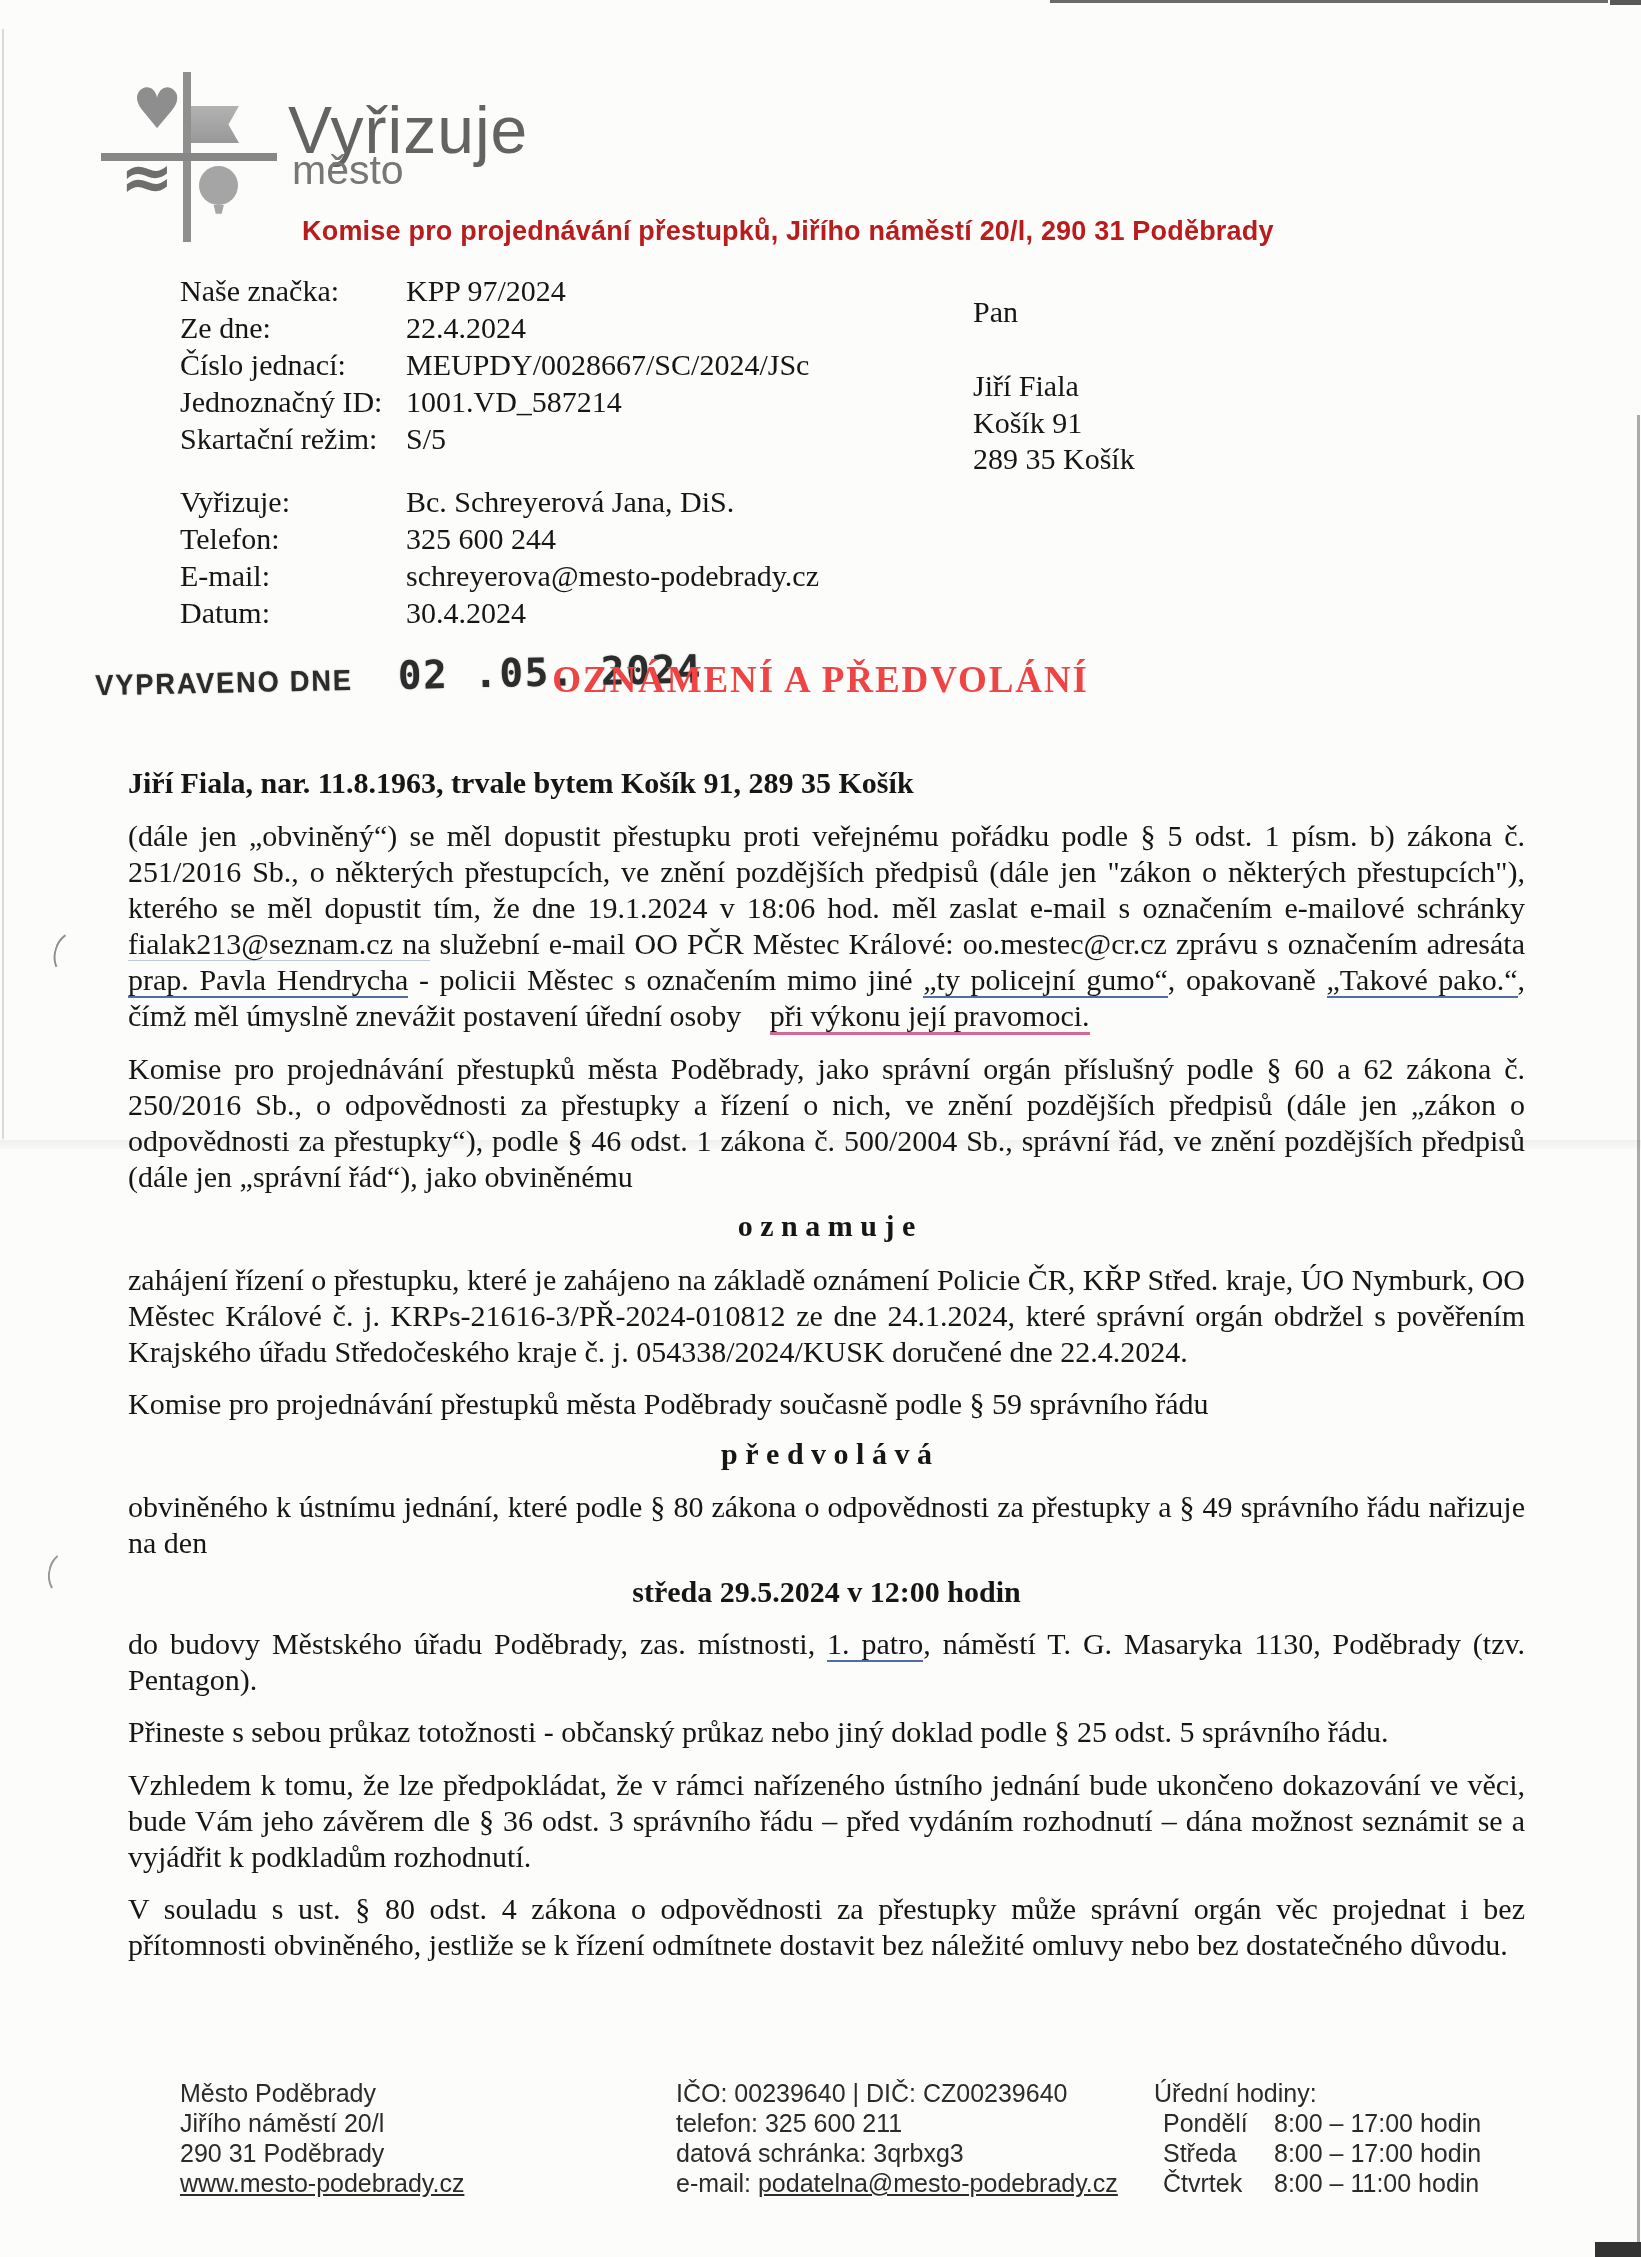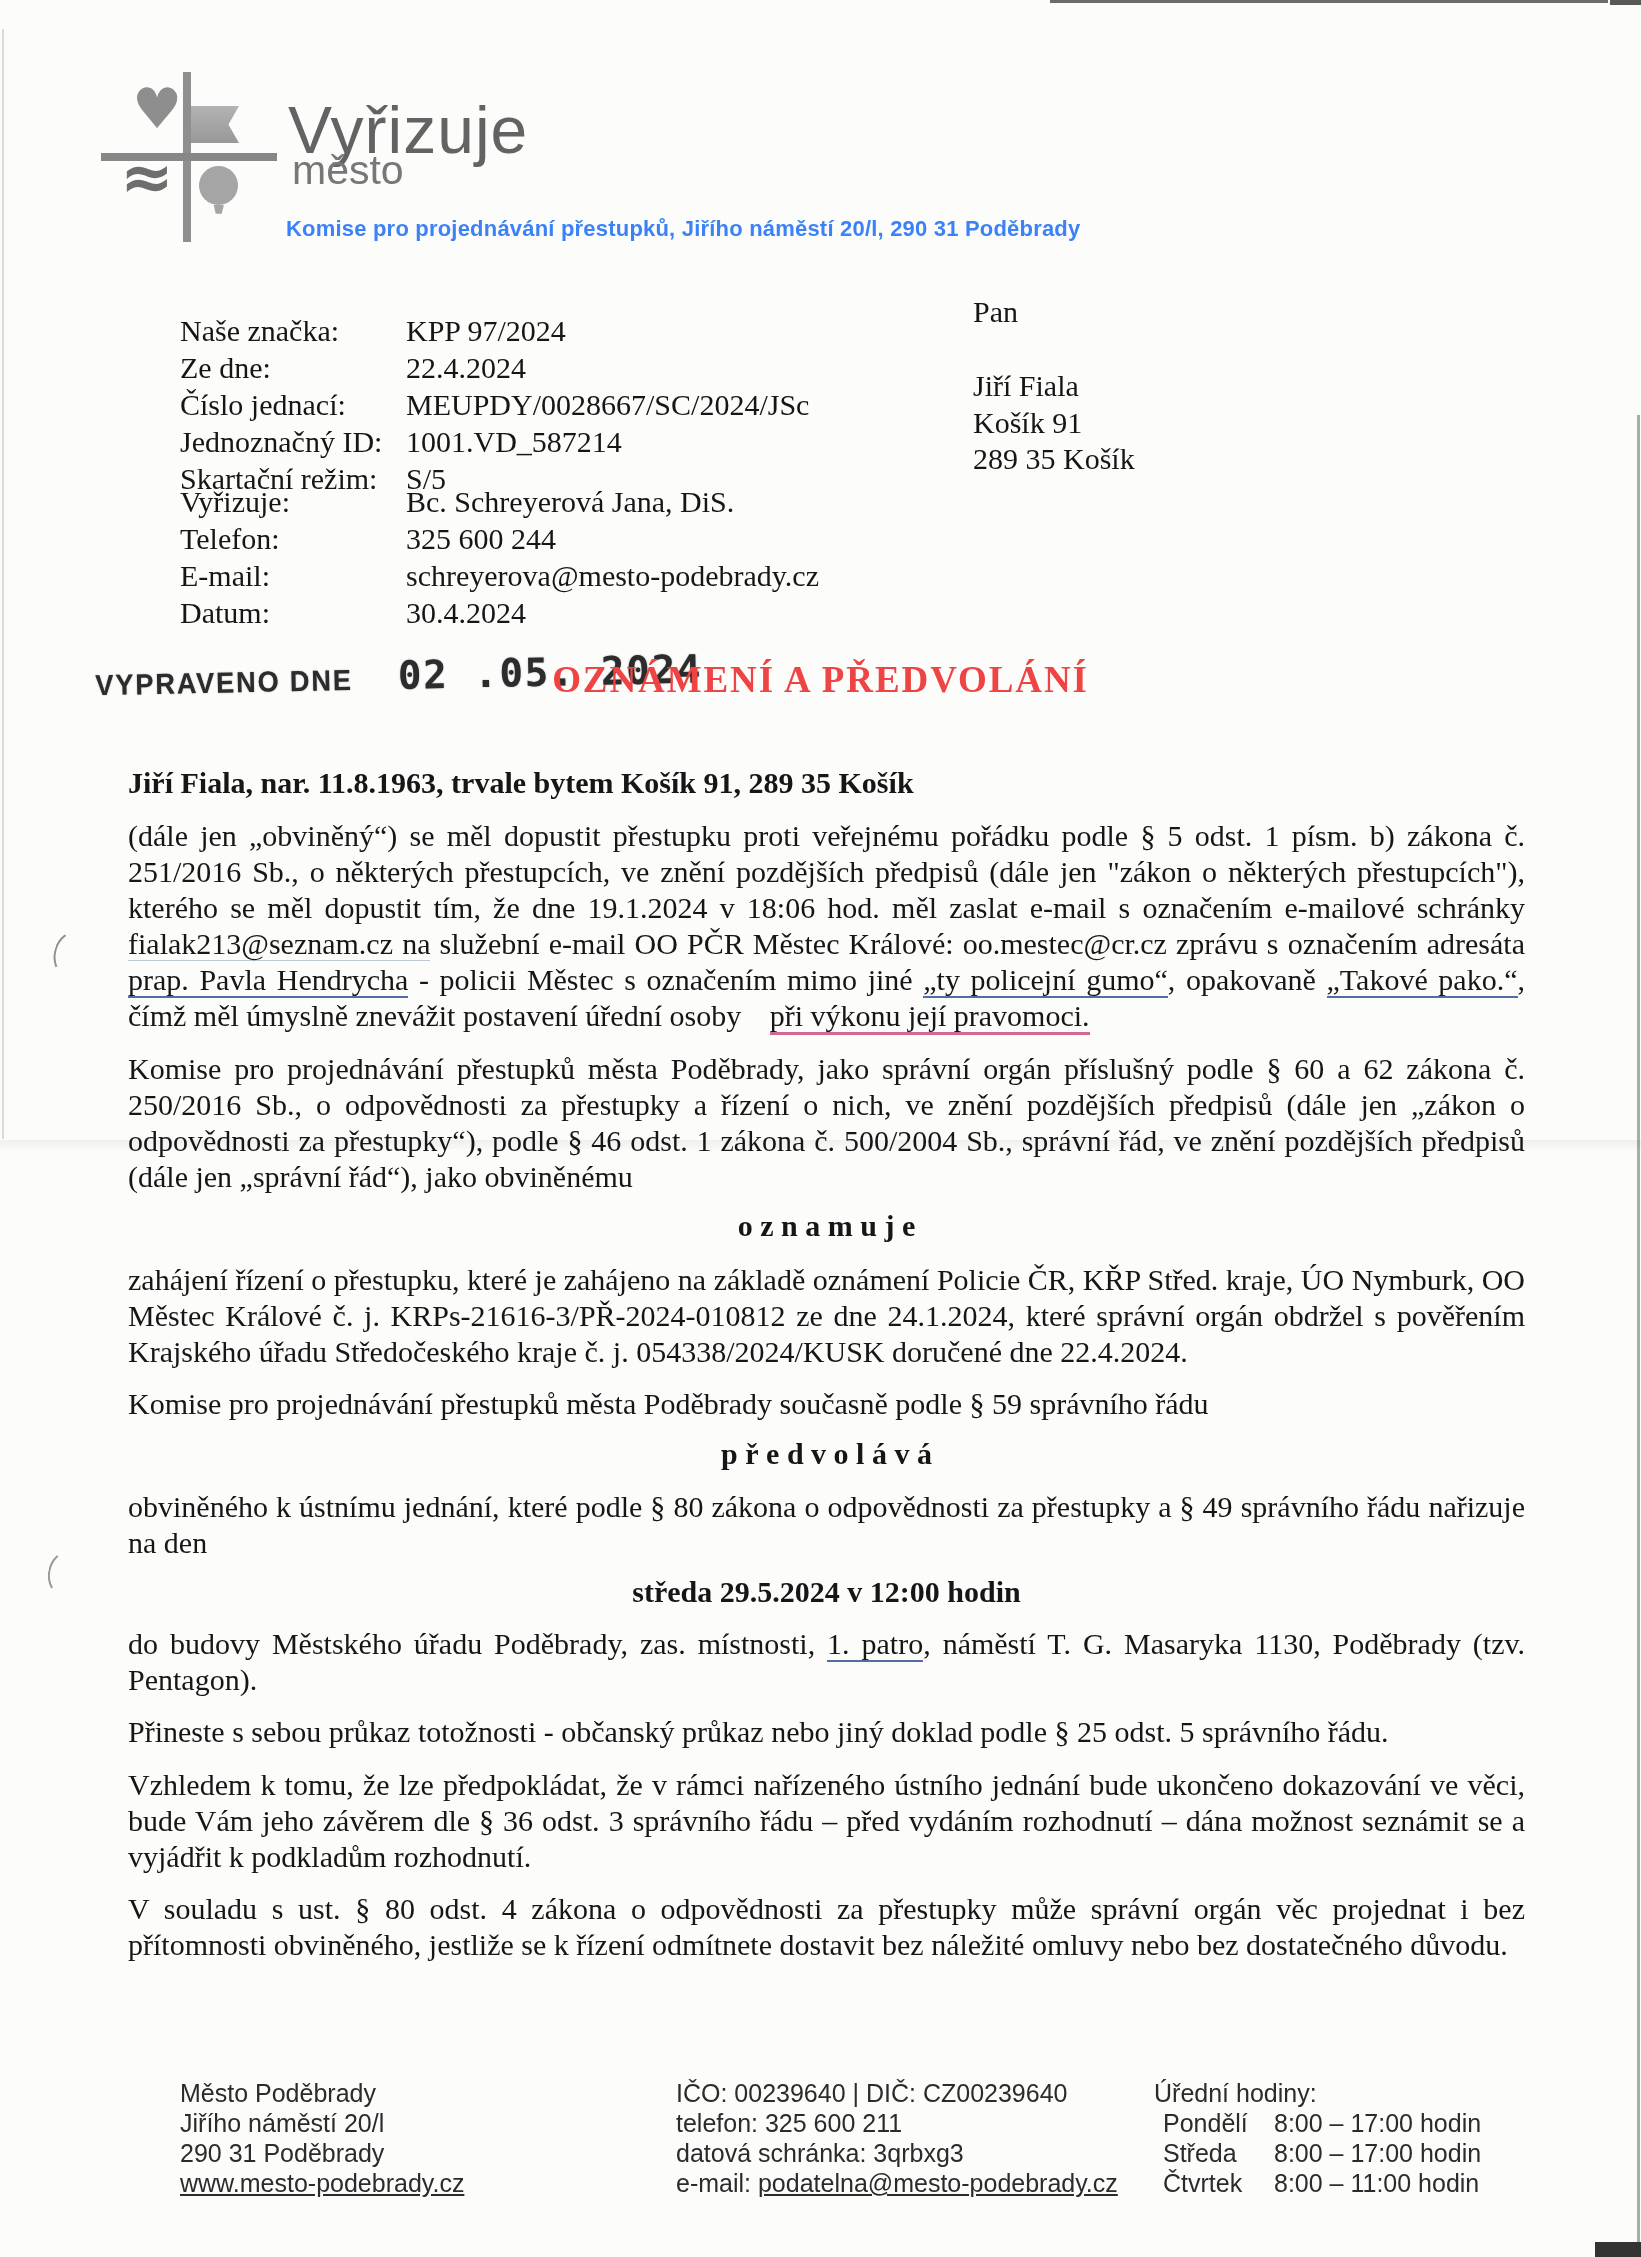--- a/index.html
+++ b/index.html
@@ -23,24 +23,24 @@
   .logo .hbar{position:absolute;left:1.9px;top:89px;width:176px;height:7.7px;background:#878787;}
   .logo .heart{position:absolute;left:33px;top:17.4px;font-size:56px;color:#8e8e8e;font-family:"DejaVu Sans",sans-serif;line-height:1;}
   .logo .flag{position:absolute;left:92px;top:42px;width:48px;height:37px;background:linear-gradient(#b3b3b3,#989898);clip-path:polygon(0 0,100% 0,78% 50%,100% 100%,0 100%);}
   .logo .waves{position:absolute;left:21px;top:81px;font-size:64px;font-weight:bold;color:#6e6e6e;font-family:"DejaVu Sans",sans-serif;line-height:1;}
   .logo .balloon{position:absolute;left:100px;top:102px;width:39px;height:39px;border-radius:50%;background:#a5a5a5;}
   .logo .basket{position:absolute;left:113px;top:141px;width:13.5px;height:8.7px;background:#a5a5a5;clip-path:polygon(12% 0,88% 0,72% 100%,28% 100%);}
 
   
   .brand{position:absolute;left:288px;top:97px;font-family:"Liberation Sans",sans-serif;font-size:66px;color:#636363;letter-spacing:1px;line-height:1;}
   .brand-sub{position:absolute;left:292px;top:150px;font-family:"Liberation Sans",sans-serif;font-size:41px;color:#777;line-height:1;}
-  .dept{position:absolute;left:286px;top:216px;font-family:"Liberation Sans",sans-serif;font-size:22px;font-weight:bold;color:#3b82f6;letter-spacing:0.2px;}
-
-  
-  .meta{position:absolute;left:180px;top:272px;font-size:30px;line-height:37px;margin-top:40px;}
+  .dept{position:absolute;left:302px;top:216px;font-family:"Liberation Sans",sans-serif;font-size:27px;font-weight:bold;color:#b91c1c;letter-spacing:0.2px;}
+
+  
+  .meta{position:absolute;left:180px;top:272px;font-size:30px;line-height:37px;}
   .meta-row{display:flex;}
   .meta-label{width:226px;flex:none;}
   .contact{position:absolute;left:180px;top:483px;font-size:30px;line-height:37px;}
   .addr{position:absolute;left:973px;top:0;width:406px;font-size:30px;}
   .addr .sal{position:absolute;left:0;top:295px;}
   .addr .nm{position:absolute;left:0;top:369px;}
   .addr .st{position:absolute;left:0;top:406px;}
   .addr .ct{position:absolute;left:0;top:442px;}
 
   

